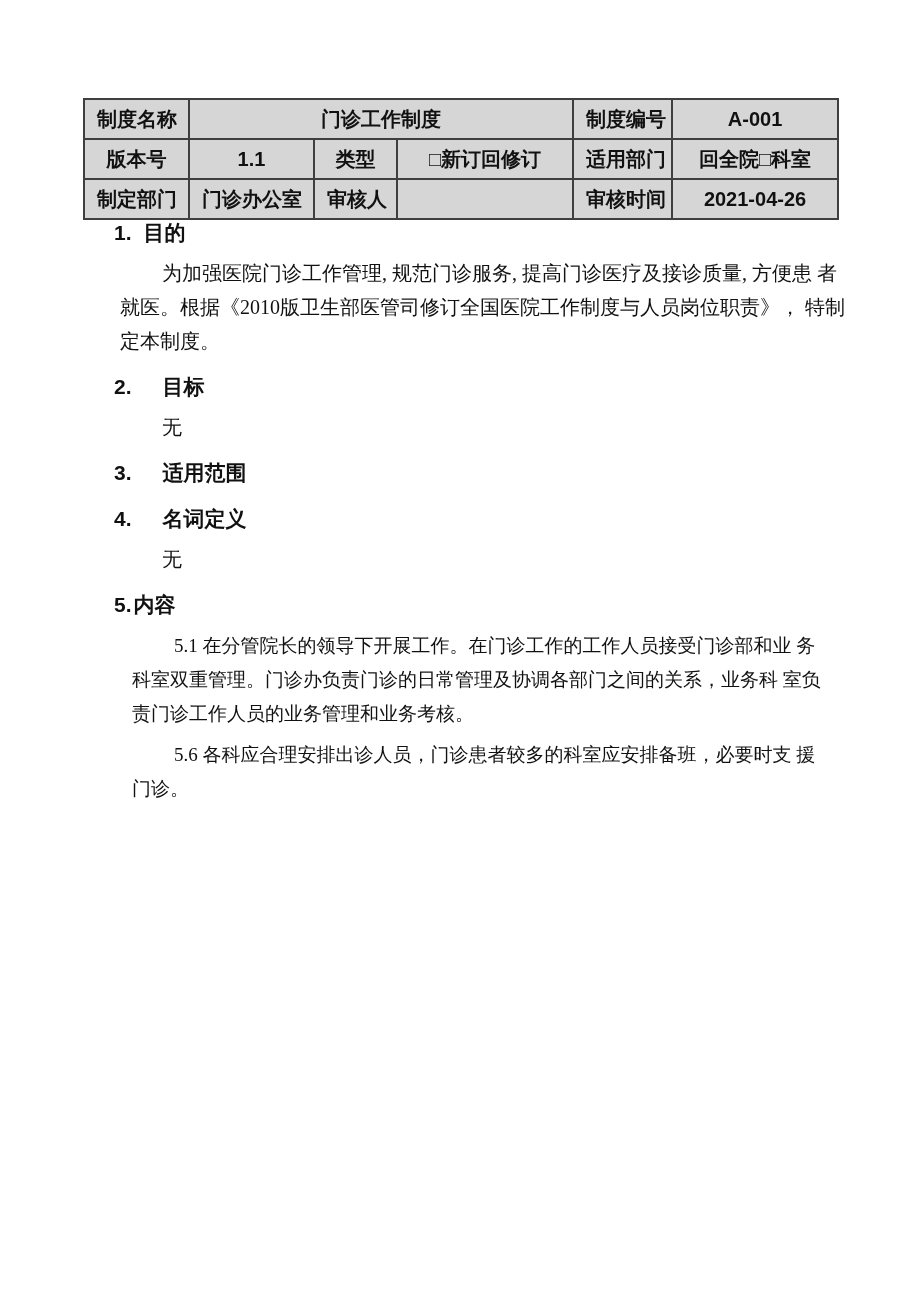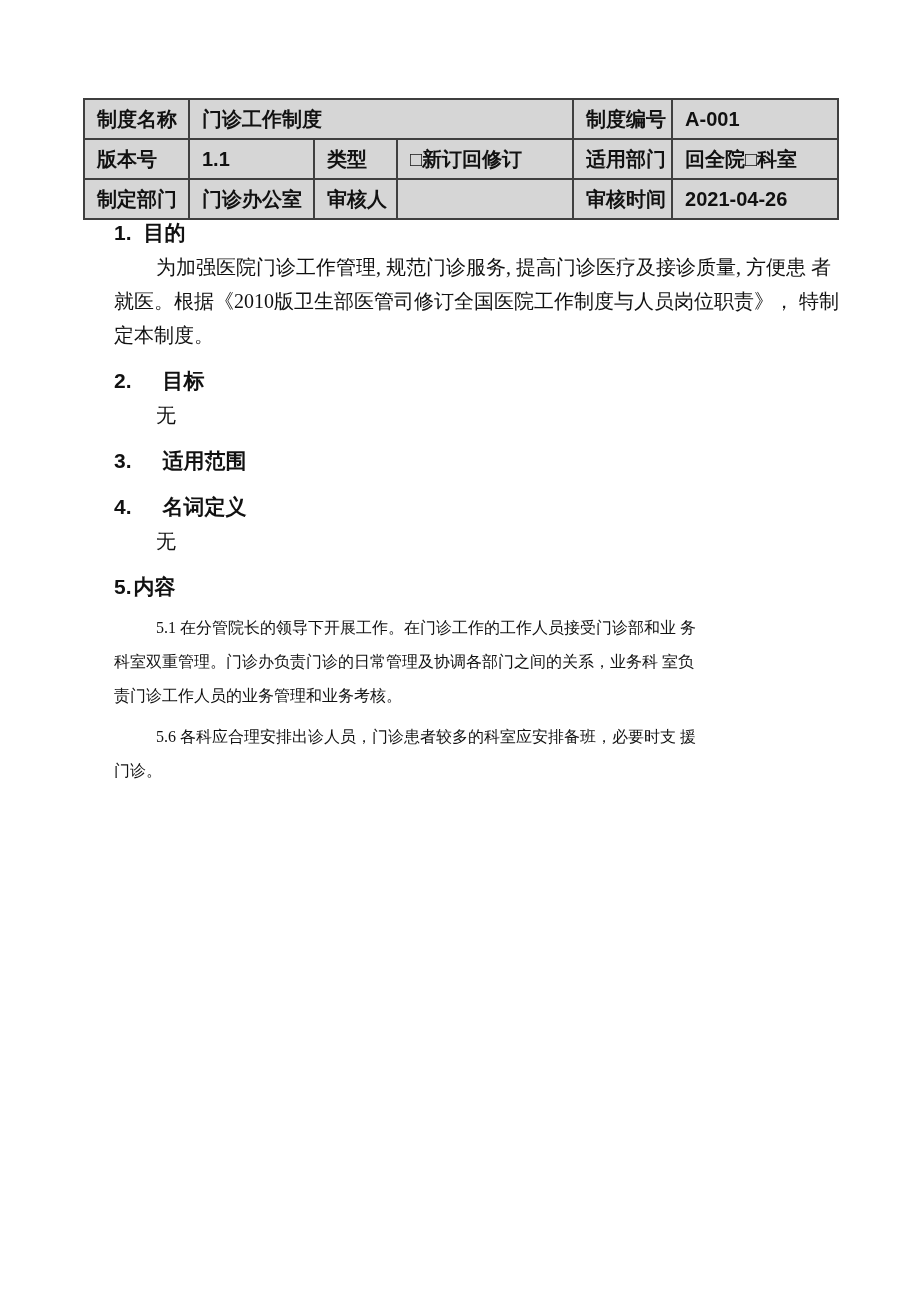--- a/index.html
+++ b/index.html
@@ -5,41 +5,41 @@
   html,body{margin:0;padding:0;}
   body{background:#ffffff;font-family:"Liberation Serif","DejaVu Serif",serif;color:#111111;}
   .page{position:relative;width:920px;height:1301px;background:#ffffff;overflow:hidden;}
 
   
   .info-table{position:absolute;left:83px;top:98px;width:754px;border-collapse:collapse;table-layout:fixed;}
   .info-table td{
     background:#d6d6d6;
     border:2px solid #3f3f3f;
     height:38px;
-    text-align:left;
+    text-align:center;
     vertical-align:middle;
     font-family:"Liberation Sans","DejaVu Sans",sans-serif;
     font-weight:bold;
     font-size:20px;
     color:#111111;
     padding:0 12px;
     overflow:hidden;
     white-space:nowrap;
   }
 
   
   .content{position:absolute;left:114px;top:216px;width:742px;}
   .sec-head{display:flex;align-items:baseline;margin:12px 0 0 0;line-height:34px;
     font-family:"Liberation Sans","DejaVu Sans",sans-serif;font-weight:bold;font-size:21px;}
   .sec-head .num{flex:0 0 auto;}
   .g-sm .num{margin-right:12px;}
   .g-wide .num{margin-right:31px;}
   .g-none .num{margin-right:2px;}
-  .sec-body{margin:0;font-size:20px;line-height:34px;white-space:pre-line;text-indent:42px;}
-  .sec5-item{margin:7px 0 0 0;font-size:16px;line-height:34px;white-space:pre-line;text-indent:42px;}
+  .sec-body{margin:6px;font-size:20px;line-height:34px;white-space:pre-line;text-indent:42px;}
+  .sec5-item{margin:7px 0 0 18px;font-size:19px;line-height:34px;white-space:pre-line;text-indent:42px;}
   .first-head{margin-top:0;}
 </style>
 </head>
 <body>
 
 <div class="page">
 
   <table class="info-table">
     <colgroup>
       <col style="width:105px">

